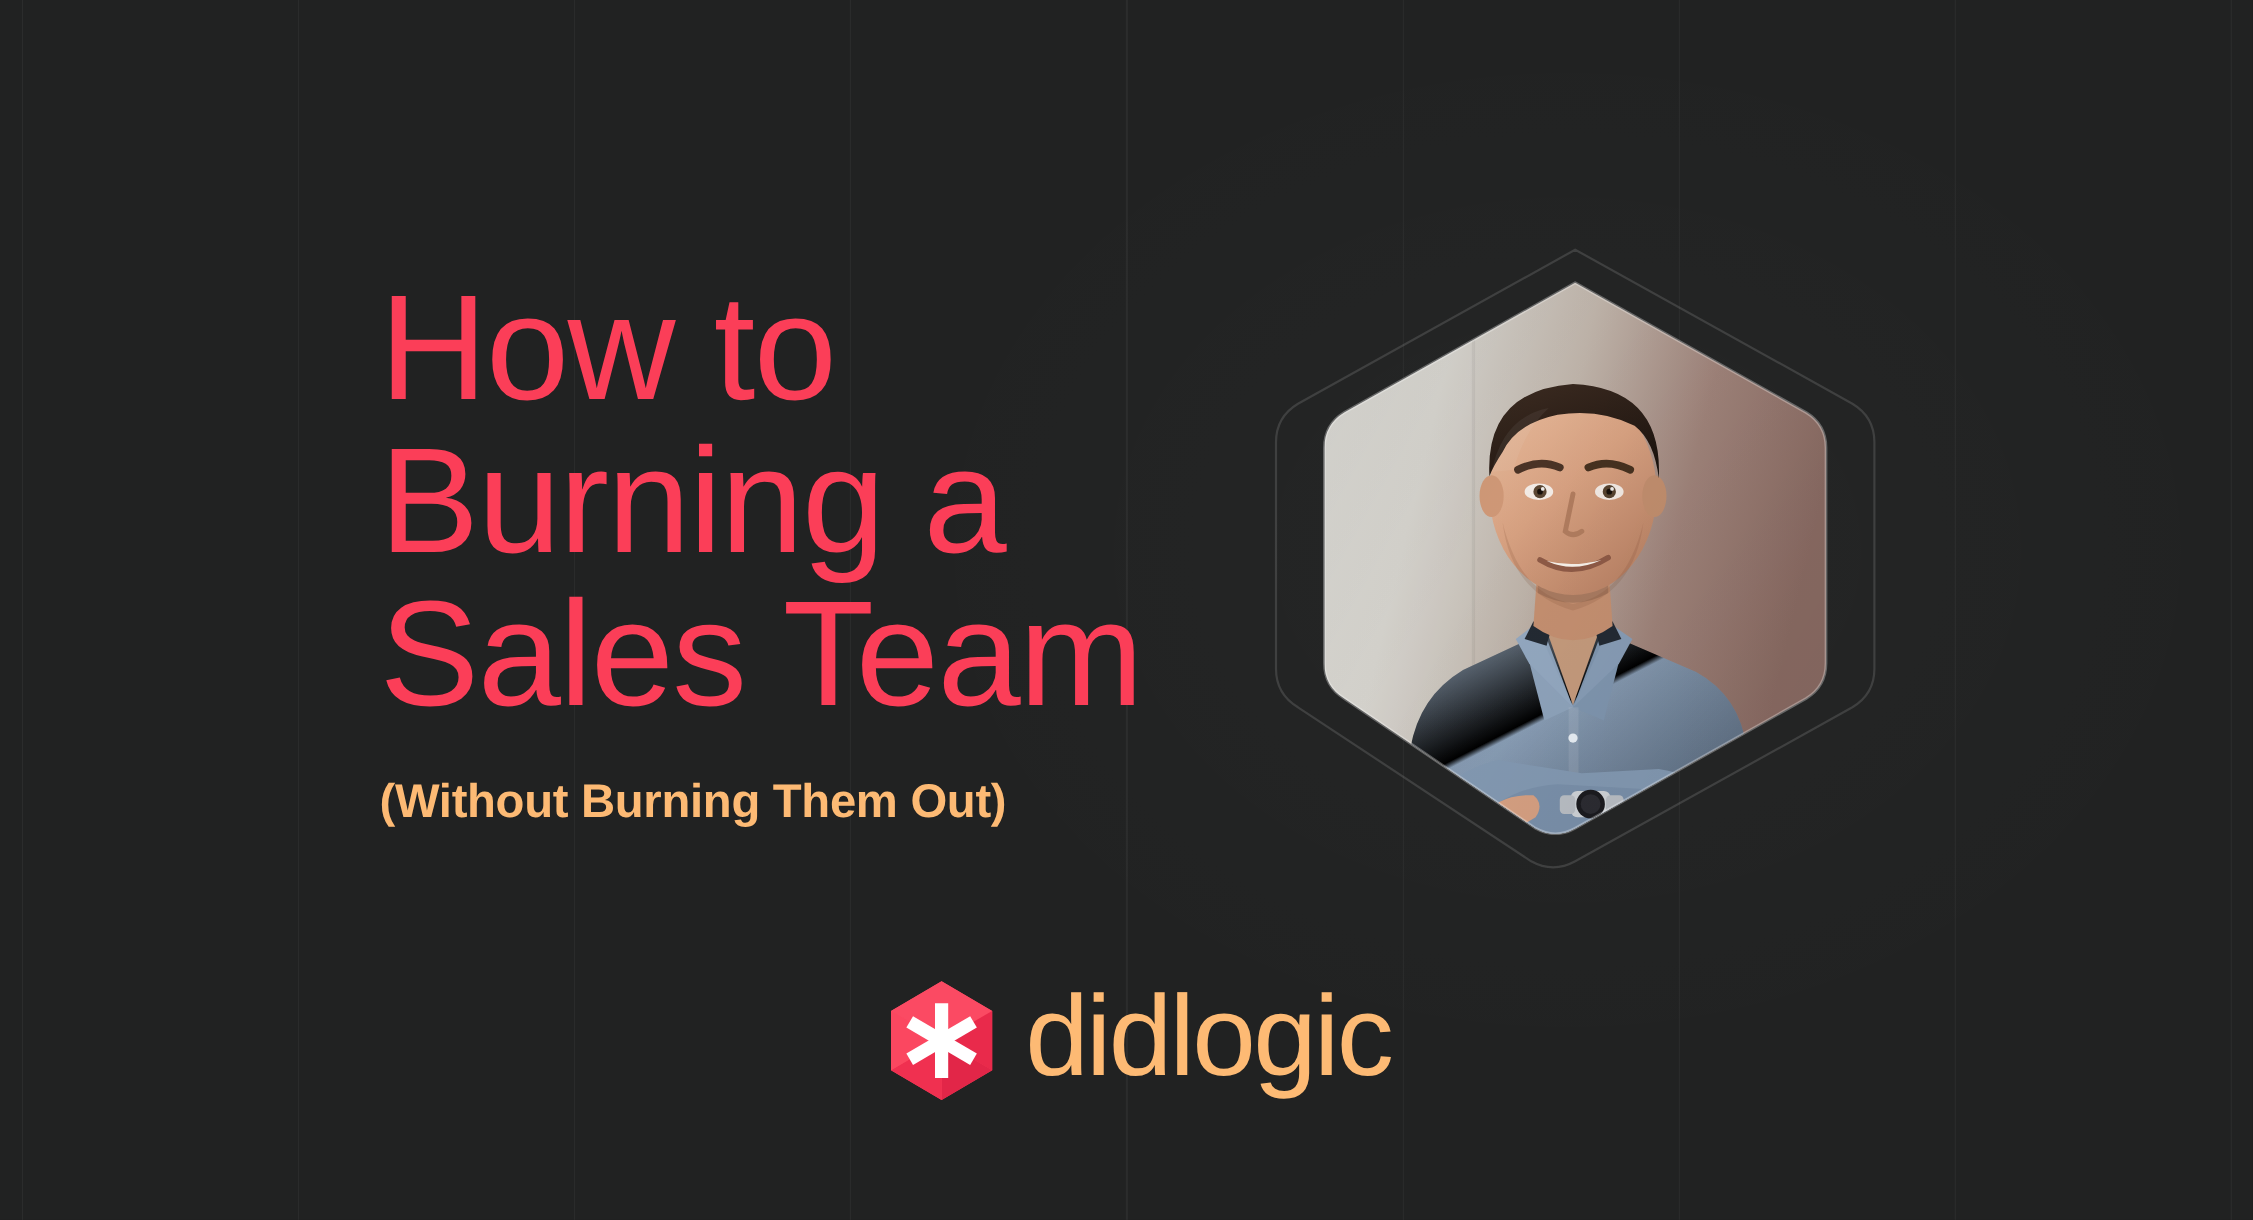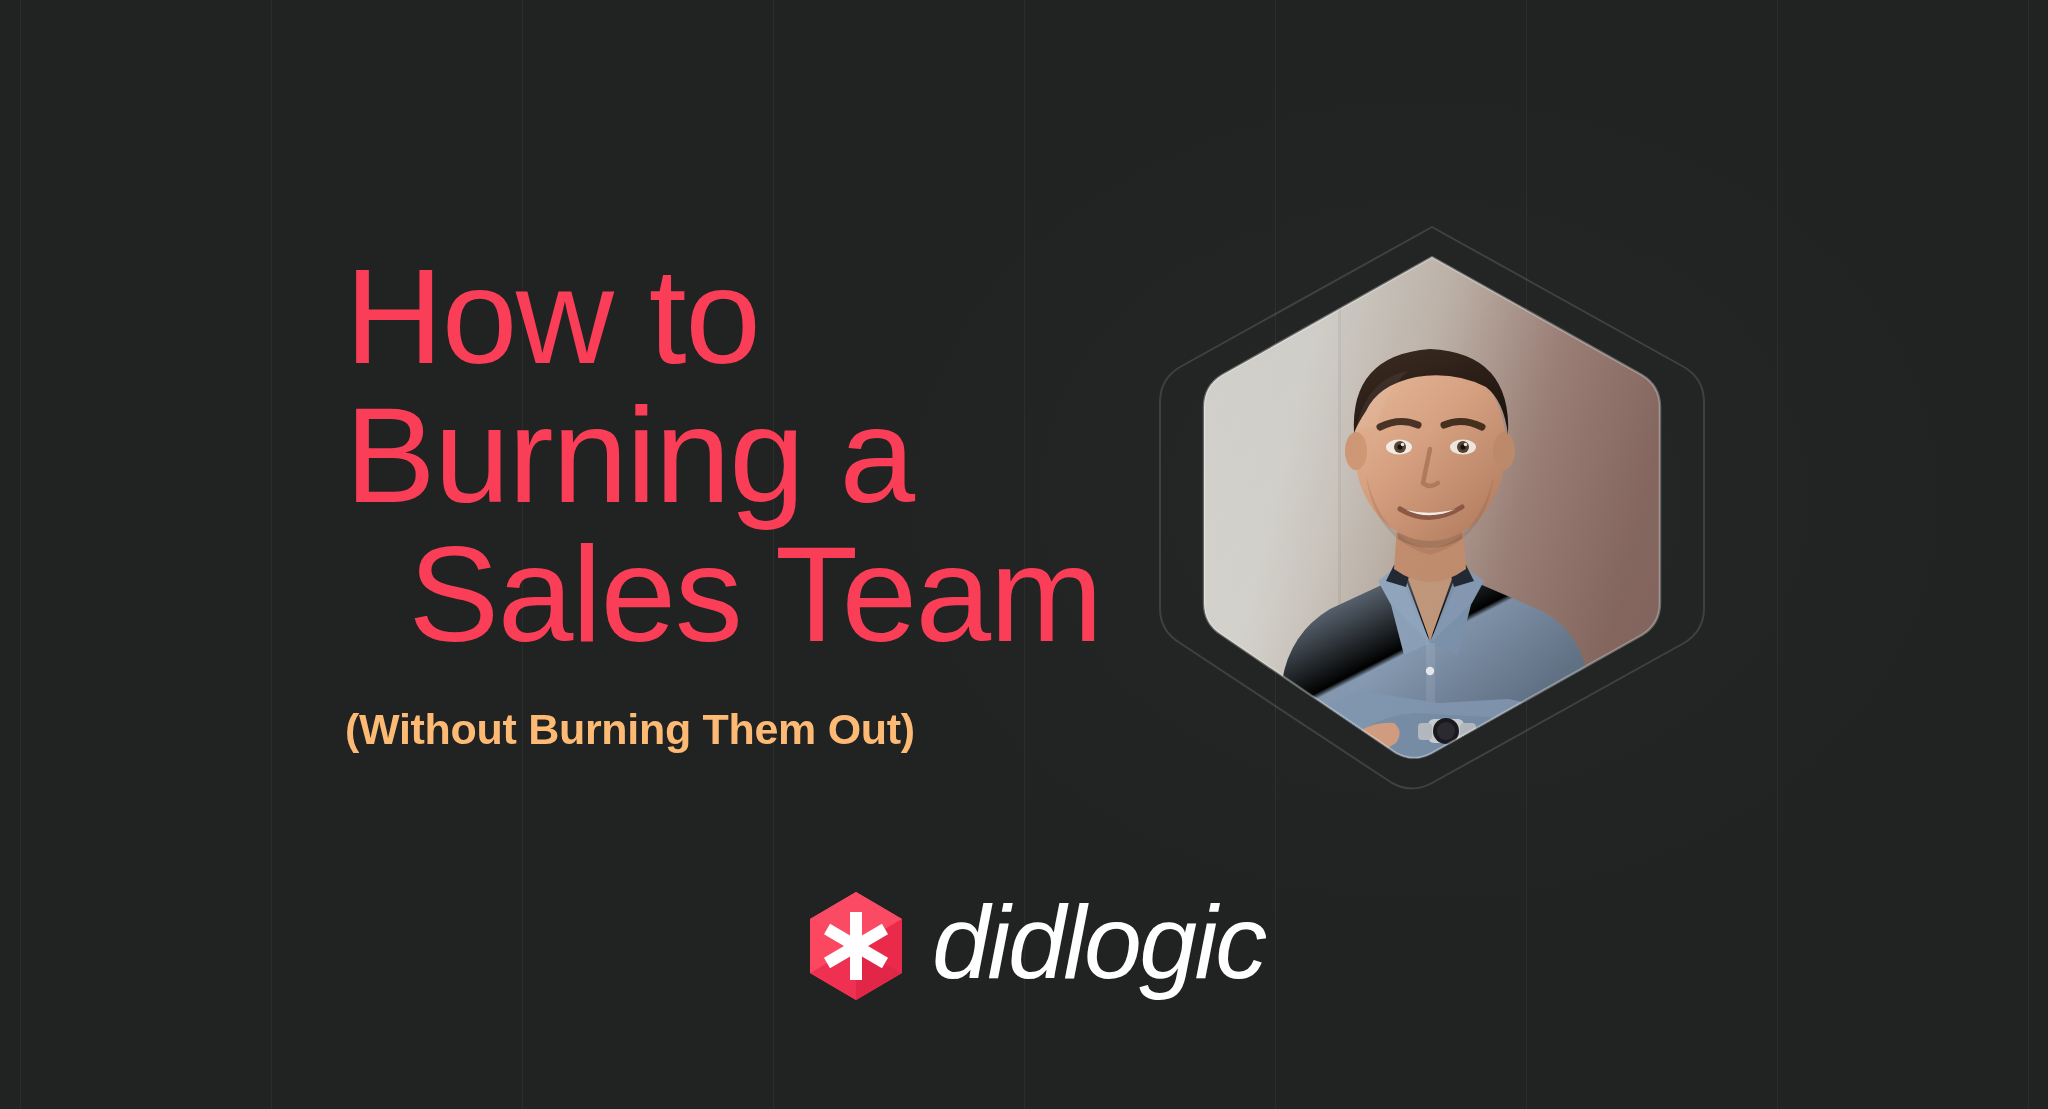--- a/index.html
+++ b/index.html
@@ -54,21 +54,21 @@
   .headline .line {
     display:block;
     color:#fb3e58;
     font-size:136px;
     line-height:136px;
     font-weight:400;
     letter-spacing:-1.5px;
     white-space:nowrap;
   }
   .headline .line.l2 { margin-top:3px; }
-  .headline .line.l3 { margin-top:3px;text-align:center; }
+  .headline .line.l3 { margin-top:3px; }
 
   .subtitle {
     position:absolute;
     left:345px;
     top:705px;
     color:#fdba74;
     font-size:43px;
     line-height:48px;
     font-weight:700;
     letter-spacing:-0.3px;
@@ -103,28 +103,27 @@
     position:absolute;
     left:808px;
     top:890px;
     display:flex;
     align-items:center;
     gap:28px;
   }
   .logo-mark { width:96px; height:112px; flex:0 0 auto; }
   .logo-mark svg { display:block; width:100%; height:100%; }
   .logo-word {
-    color:#ffffff;
+    color:#fdba74;
     font-size:104px;
     line-height:104px;
     font-weight:400;
     letter-spacing:-2.5px;
     white-space:nowrap;
     transform:translateY(-4px);
-    font-style:italic;
   }
 </style>
 </head>
 <body>
 
 <div class="canvas">
 
   <div class="grid"></div>
   <div class="vignette"></div>
 

